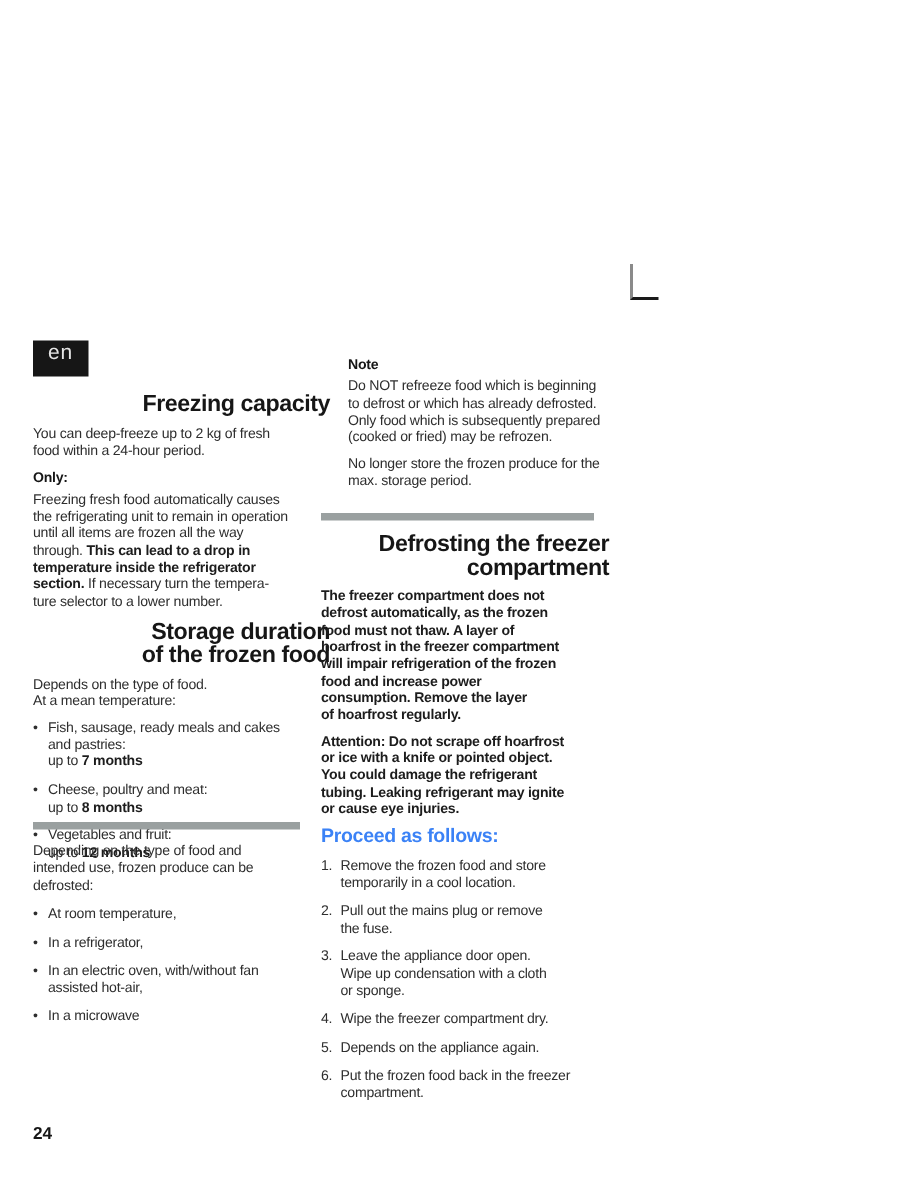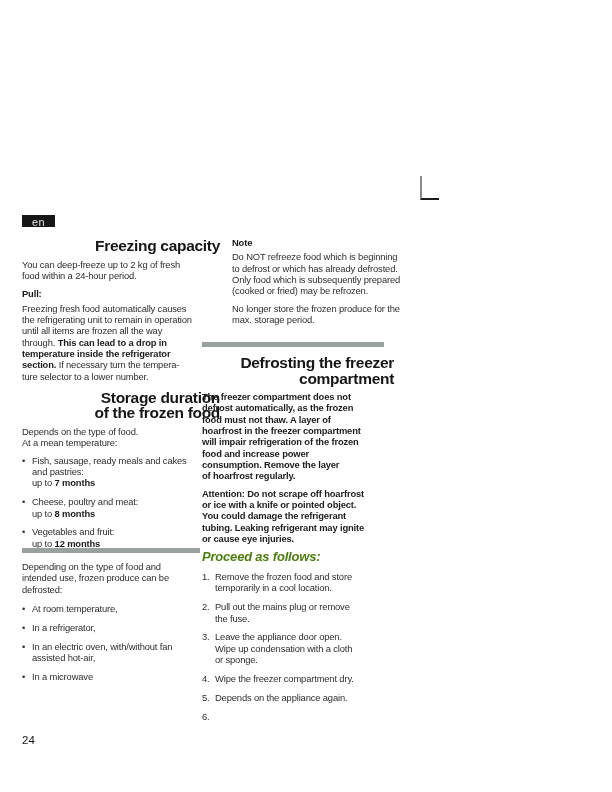--- a/index.html
+++ b/index.html
@@ -8,40 +8,40 @@
     width:612px; height:792px;
     background:#ffffff;
     font-family:"Liberation Sans","DejaVu Sans",sans-serif;
     color:#2e2e2e;
     overflow:hidden;
   }
   .block { position:absolute; }
   #blk-left-top    { left:22px;  top:211px; width:198px; }
   #blk-left-bottom { left:22px;  top:548px; width:198px; }
   #blk-right-top   { left:232px; top:237px; width:192px; }
-  #blk-right-bottom{ left:202px; top:342px; width:192px; }
+  #blk-right-bottom{ left:214px; top:342px; width:192px; }
 
   .badge {
     display:inline-block;
     background:var(--badge-bg,#161616);
     color:#e5e5e5;
-    font-size:11px; line-height:9px;
-    padding:3px 10px 0;
+    font-size:14px; line-height:9px;
+    padding:3px 10px 12px;
     letter-spacing:0.5px;
-    margin:4px 0 11px;
+    margin:16px 0 11px;
   }
   h1 {
     font-size:15.5px; line-height:15.5px; font-weight:700;
     color:#161616; letter-spacing:-0.3px;
     margin:0 0 5px; white-space:pre-line;text-align:right;
   }
   h2 {
     font-size:13px; line-height:13.5px; font-weight:700;
-    color:#4d7c0f; letter-spacing:-0.2px;
-    margin:0 0 7px; white-space:pre-line;font-style:italic;
+    color:#3b82f6; letter-spacing:-0.2px;
+    margin:0 0 7px; white-space:pre-line;
   }
   p {
     font-size:9.4px; line-height:11.35px;
     letter-spacing:-0.15px;
     margin:0 0 7px; white-space:pre-line;
   }
   .label { font-weight:700; color:#161616; margin:0 0 3px; }
   .mb6 { margin-bottom:6px; }
   .mb8 { margin-bottom:8px; }
   .b { font-weight:700; color:#1c1c1c; }
@@ -64,39 +64,39 @@
 
   .crop-mark {
     position:absolute;
     left:420px; top:176px;
     width:17px; height:22px;
     border-left:2px solid #8a8a8a;
     border-bottom:2px solid #1a1a1a;
   }
   .page-number {
     position:absolute;
-    left:22px; top:734px;
-    font-size:11.5px; font-weight:400; color:#161616;
+    left:22px; top:750px;
+    font-size:11.5px; font-weight:700; color:#161616;
   }
 </style>
 </head>
 <body>
 
 <div class="page">
 
   <div class="crop-mark"></div>
 
   <div class="block" id="blk-left-top">
     <span class="badge">en</span>
 
     <h1>Freezing capacity</h1>
     <p><span>You can deep-freeze up to 2 kg of fresh
 food within a 24-hour period.</span></p>
 
-    <p class="label">Pull:</p>
+    <p class="label">Only:</p>
     <p class="mb8"><span>Freezing fresh food automatically causes
 the refrigerating unit to remain in operation
 until all items are frozen all the way
 through. </span><span class="b">This can lead to a drop in
 temperature inside the refrigerator
 section.</span><span> If necessary turn the tempera-
 ture selector to a lower number.</span></p>
 
     <h1>Storage duration
 of the frozen food</h1>
@@ -196,18 +196,20 @@
         <li>
           <span class="marker">4.</span>
           <span class="li-body"><span>Wipe the freezer compartment dry.</span></span>
         </li>
         <li>
           <span class="marker">5.</span>
           <span class="li-body"><span>Depends on the appliance again.</span></span>
         </li>
         <li>
           <span class="marker">6.</span>
+          <span class="li-body"><span>Put the frozen food back in the freezer
+compartment.</span></span>
         </li>
       </ol>
   </div>
 
   <div class="page-number">24</div>
 </div>
 
 </body></html>

